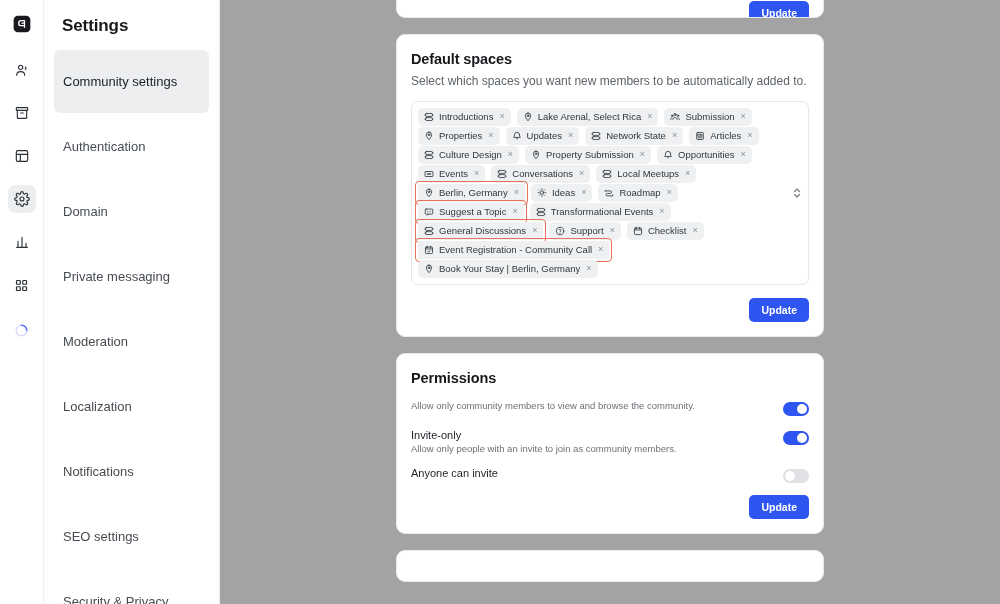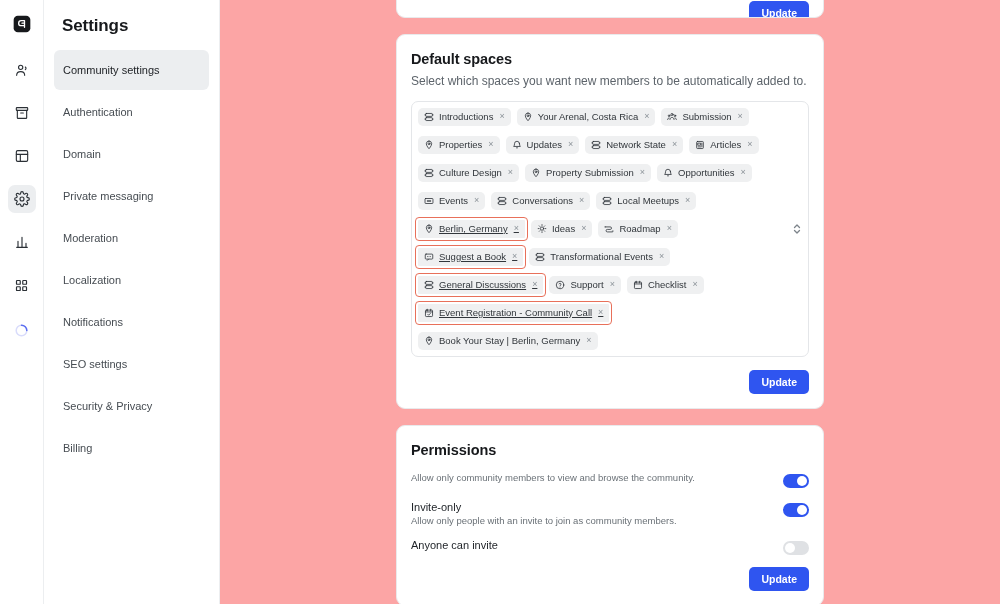--- a/index.html
+++ b/index.html
@@ -35,30 +35,30 @@
     width: 176px; flex: 0 0 176px;
     height: 604px; background: #ffffff;
     border-right: 1px solid #eceef0;
     padding: 12px 10px 0 10px;
   }
   .nav-title {
     font-size: 17px; font-weight: 600; color: #17191c;
     padding: 0 8px; margin: 4px 0 14px 0; letter-spacing: -0.1px;
   }
   .nav-item {
-    font-size: 11px; color: #464c52;
-    padding: 14px 9px; border-radius: 6px; margin-bottom: 2px;
+    font-size: 13px; color: #464c52;
+    padding: 24px 9px; border-radius: 6px; margin-bottom: 2px;
     white-space: nowrap; overflow: hidden; text-overflow: ellipsis;
   }
   .nav-item.active { background: #eceef0; color: #1c1f23; }
 
   
   .main {
     flex: 1 1 auto; height: 604px;
-    background: #fca5a5;
+    background: #a3a3a3;
     overflow: hidden; position: relative;
   }
   .main-inner { padding: 0 0 0 0; }
 
   .card {
     width: 428px; margin: 0 auto 16px auto;
     background: #ffffff; border: 1px solid #e9eaec;
     border-radius: 9px; padding: 16px 14px 14px 14px;
     position: relative;
   }
@@ -73,31 +73,31 @@
     padding: 6px 12px; cursor: pointer;
     display: block; margin-left: auto;
   }
 
   
   .token-field {
     border: 1px solid #e4e6e9; border-radius: 7px;
     padding: 6px 24px 6px 6px; position: relative;
     min-height: 120px; background: #fff;
   }
-  .token-rows { display: flex; flex-wrap: wrap; gap: 10px 6px; }
+  .token-rows { display: flex; flex-wrap: wrap; gap: 1px 6px; }
   .token {
     display: inline-flex; align-items: center; gap: 5px;
     background: #eff0f1; border-radius: 5px;
     padding: 3px 5px 3px 6px; font-size: 9.5px; color: #31363b;
     white-space: nowrap; line-height: 1.1; height: 18px;
   }
   .token .tk-ico { width: 10px; height: 10px; display: block; flex: 0 0 10px; color: #2b3036; }
   .token .tk-x { color: #8c9399; font-size: 9px; padding: 0 1px; }
   .token.hl {
-    outline: 1.6px solid #e8705a; outline-offset: 2px; border-radius: 1px; text-decoration: underline;
+    outline: 1.6px solid #e8705a; outline-offset: 2px; border-radius: 1px;
   }
   .scroll-chevrons {
     position: absolute; right: 7px; top: 50%; transform: translateY(-50%);
     color: #7c838a; display: flex; flex-direction: column; gap: 1px;
   }
 
   
   .perm-row { display: flex; align-items: flex-start; justify-content: space-between; margin-bottom: 13px; }
   .perm-text { max-width: 340px; }
   .perm-title { font-size: 11px; color: #1d2126; margin-bottom: 2px; }
@@ -206,21 +206,21 @@
                     <path d="M2 7h2M20 7h2M2 17h2M20 17h2"></path>
                   </svg></span>
                 <span>Introductions</span>
                 <span class="tk-x">×</span>
               </div>
               <div class="token">
                 <span class="tk-ico"><svg viewBox="0 0 24 24" fill="none" stroke="currentColor" stroke-width="1.9" stroke-linecap="round" stroke-linejoin="round">
                     <path d="M12 2.5a6.5 6.5 0 0 0-6.5 6.5c0 4.6 6.5 12 6.5 12s6.5-7.4 6.5-12A6.5 6.5 0 0 0 12 2.5z"></path>
                     <circle cx="12" cy="9" r="2.3"></circle>
                   </svg></span>
-                <span>Your Arenal, Costa Rica</span>
+                <span>Lake Arenal, Select Rica</span>
                 <span class="tk-x">×</span>
               </div>
               <div class="token">
                 <span class="tk-ico"><svg viewBox="0 0 24 24" fill="none" stroke="currentColor" stroke-width="1.9" stroke-linecap="round" stroke-linejoin="round">
                     <circle cx="12" cy="6" r="2.6"></circle>
                     <circle cx="5" cy="9" r="2"></circle>
                     <circle cx="19" cy="9" r="2"></circle>
                     <path d="M7 18c0-3 2.3-5 5-5s5 2 5 5"></path>
                     <path d="M1.5 18c0-2.2 1.4-3.6 3.5-3.6M22.5 18c0-2.2-1.4-3.6-3.5-3.6"></path>
                   </svg></span>
@@ -334,21 +334,21 @@
                     <path d="M2 7h2M20 17h2"></path>
                   </svg></span>
                 <span>Roadmap</span>
                 <span class="tk-x">×</span>
               </div>
               <div class="token hl">
                 <span class="tk-ico"><svg viewBox="0 0 24 24" fill="none" stroke="currentColor" stroke-width="1.9" stroke-linecap="round" stroke-linejoin="round">
                     <rect x="3" y="5" width="18" height="12" rx="2"></rect>
                     <path d="M8 20l3-3M8.5 11h.01M12 11h.01M15.5 11h.01"></path>
                   </svg></span>
-                <span>Suggest a Book</span>
+                <span>Suggest a Topic</span>
                 <span class="tk-x">×</span>
               </div>
               <div class="token">
                 <span class="tk-ico"><svg viewBox="0 0 24 24" fill="none" stroke="currentColor" stroke-width="1.9" stroke-linecap="round" stroke-linejoin="round">
                     <rect x="4" y="3.5" width="16" height="7" rx="1.5"></rect>
                     <rect x="4" y="13.5" width="16" height="7" rx="1.5"></rect>
                     <path d="M2 7h2M20 7h2M2 17h2M20 17h2"></path>
                   </svg></span>
                 <span>Transformational Events</span>
                 <span class="tk-x">×</span>

